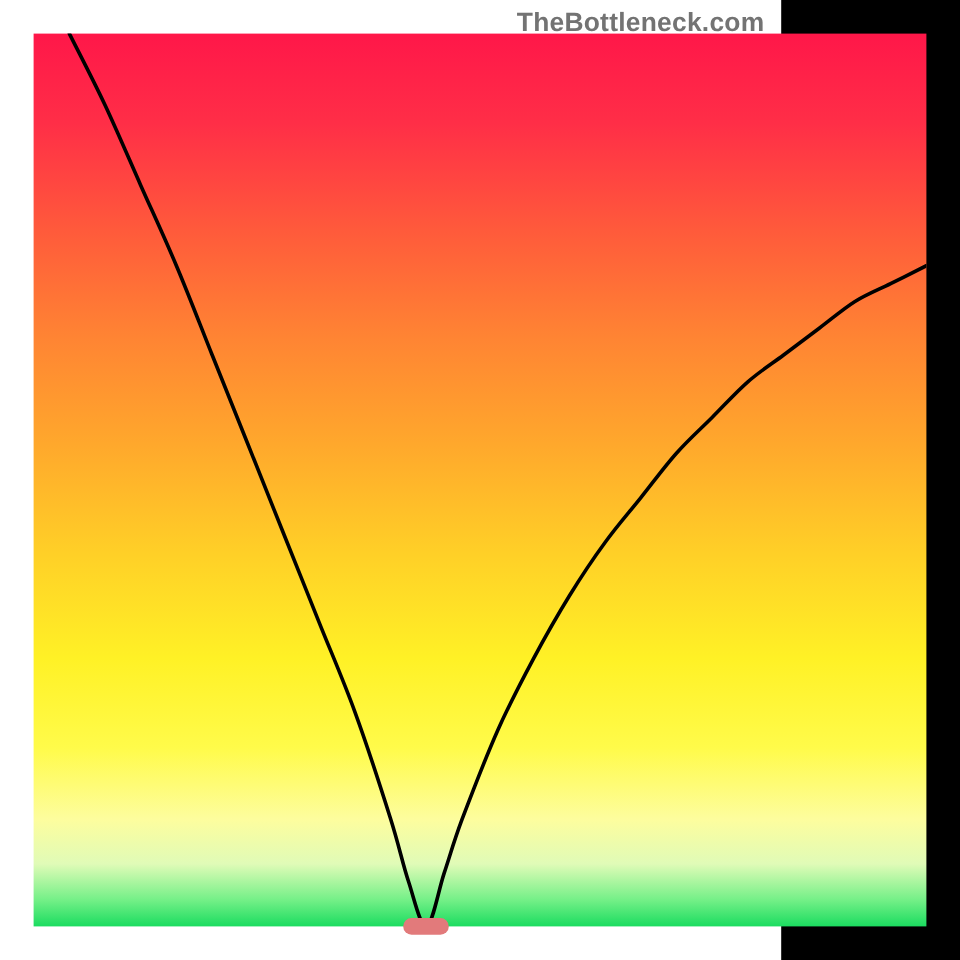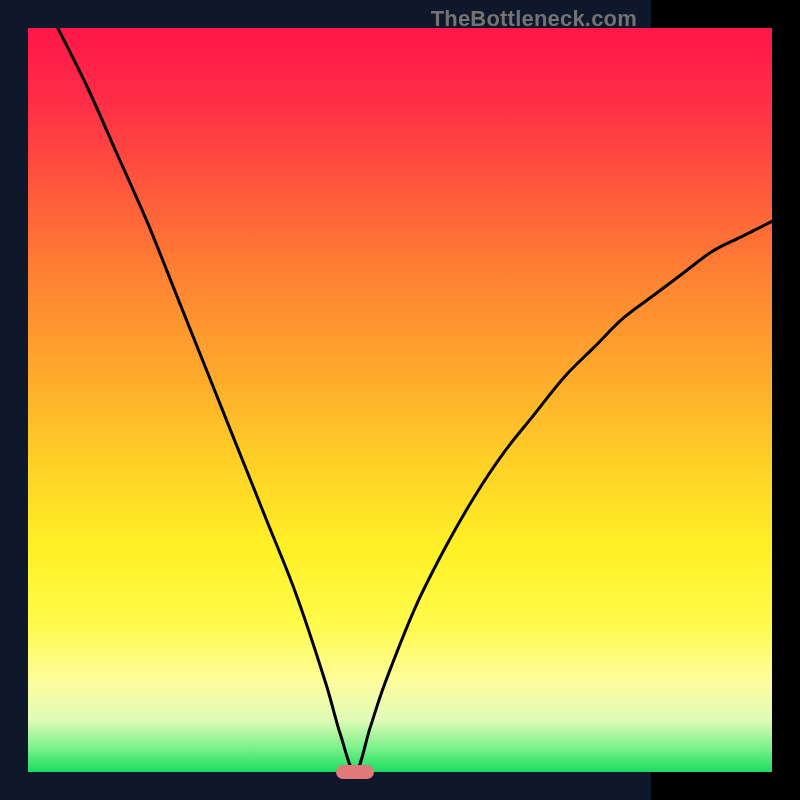--- a/index.html
+++ b/index.html
@@ -9,21 +9,21 @@
     height: 800px;
     background: #000;
     overflow: hidden;
   }
   .frame {
     position: absolute;
     left: 0;
     top: 0;
     width: 651px;
     height: 800px;
-    background: #0f172a;
+    background: #ffffff;
   }
   .plot {
     position: absolute;
     left: 28px;
     top: 28px;
     width: 744px;
     height: 744px;
     background: linear-gradient(
       to bottom,
       #ff1749 0%,

